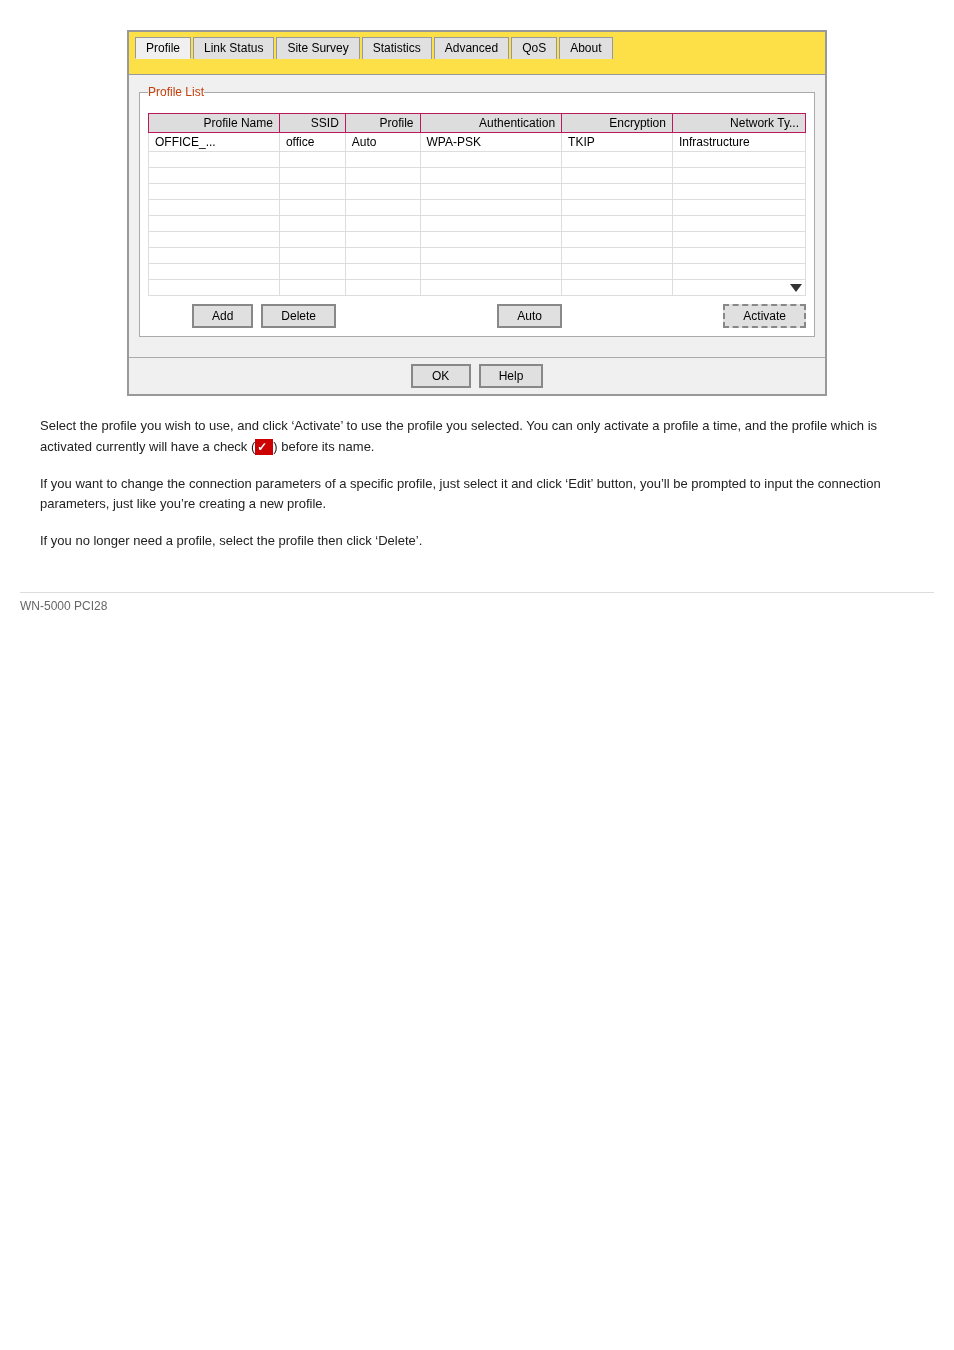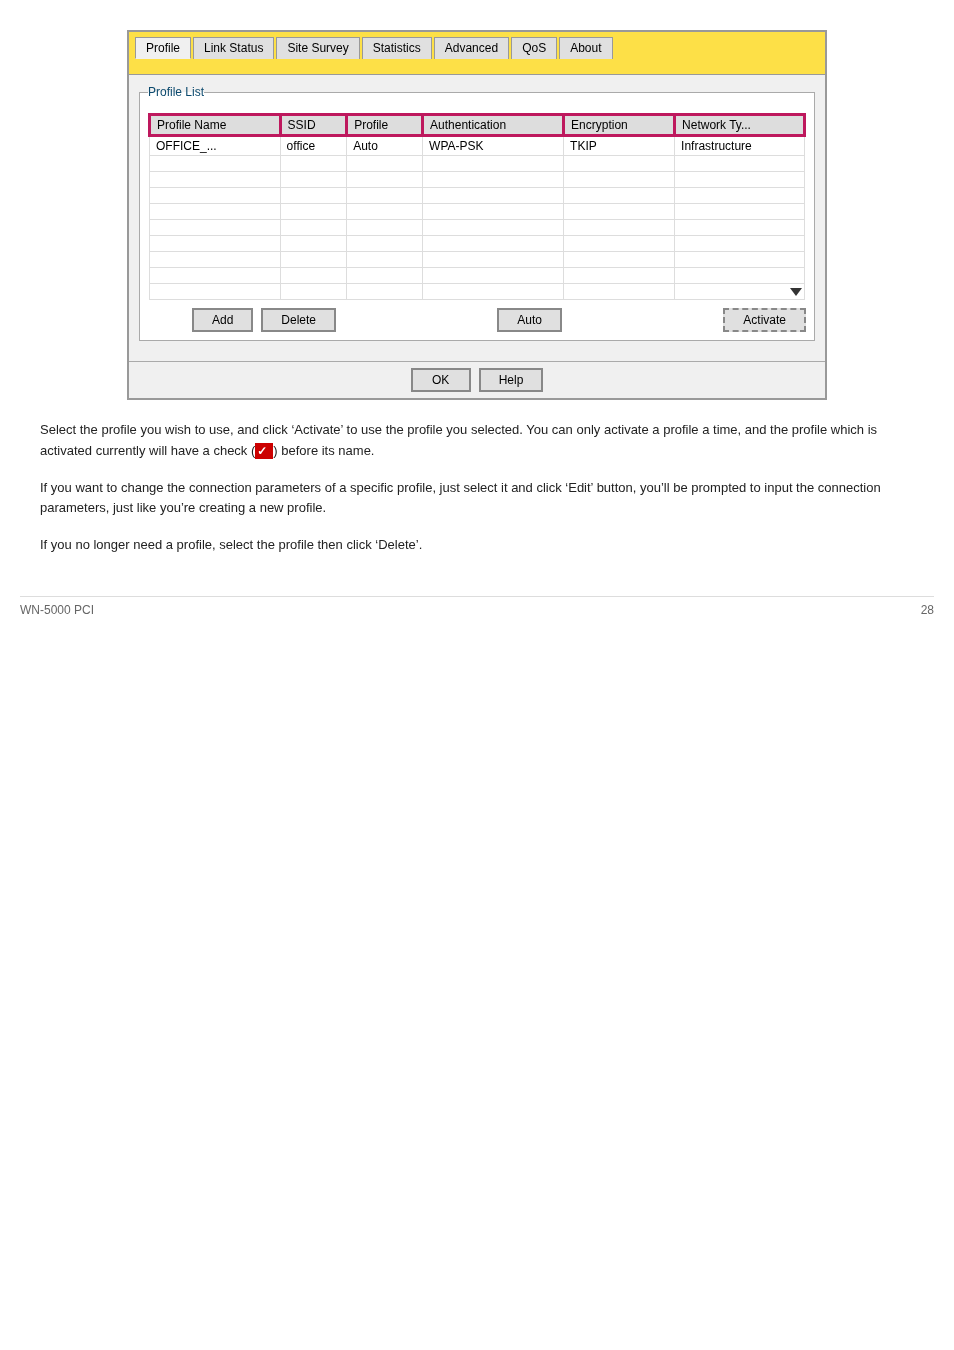--- a/index.html
+++ b/index.html
@@ -52,34 +52,34 @@
     .profile-list-group {
       border: 1px solid #aaa;
       padding: 8px;
       margin-bottom: 10px;
       background: #fff;
     }
 
     .profile-list-title {
       font-size: 12px;
       margin-bottom: 6px;
-      color: #0c4a6e;
+      color: #c2410c;
     }
 
     .profile-table {
       width: 100%;
       border-collapse: collapse;
       font-size: 12px;
     }
 
     .profile-table th {
       background: #ddd;
-      border: 3px solid #be185d;
+      border: 1px solid #be185d;
       padding: 2px 6px;
-      text-align: left;
+      text-align: right;
       font-weight: normal;
     }
 
     .profile-table td {
       border: 1px solid #ddd;
       padding: 2px 6px;
       height: 18px;
     }
 
     .profile-table tr.row-active {
@@ -168,21 +168,21 @@
       font-weight: bold;
       text-align: center;
       line-height: 14px;
       vertical-align: middle;
       margin-right: 2px;
     }
 
     .page-footer {
       margin-top: 40px;
       display: flex;
-      justify-content: space-between;
+      justify-content: flex-start;
       align-items: flex-end;
       font-size: 12px;
       color: #666;
       border-top: 1px solid #ddd;
       padding-top: 6px;
     }
 
     .down-arrow {
       display: inline-block;
       width: 0;

